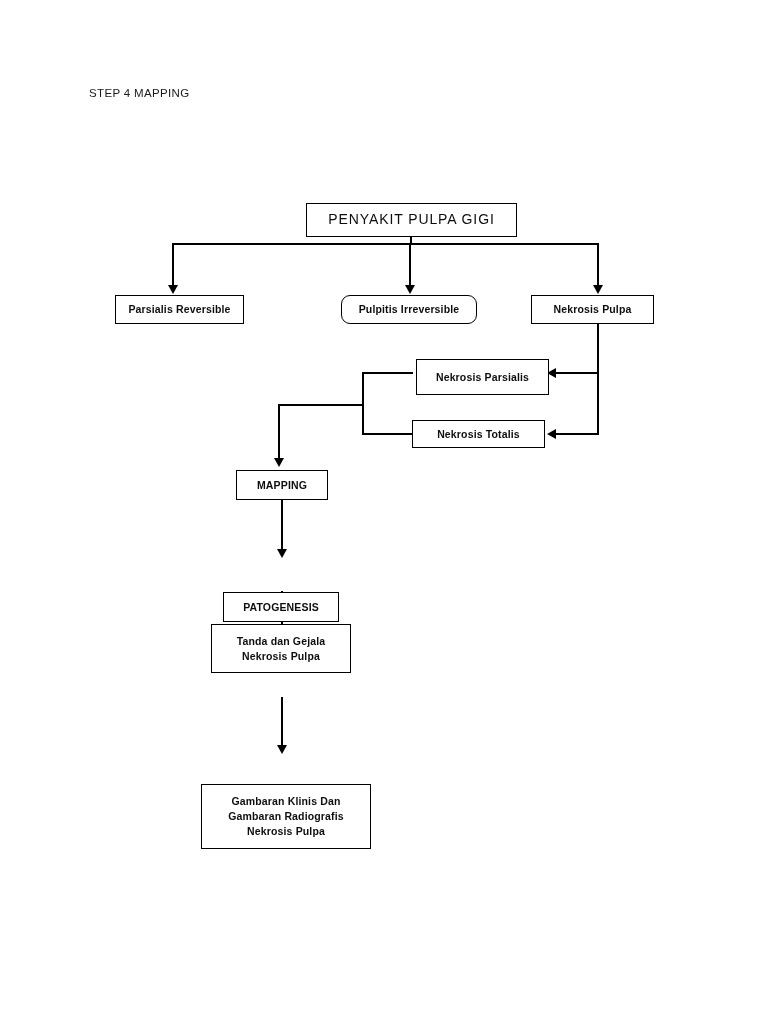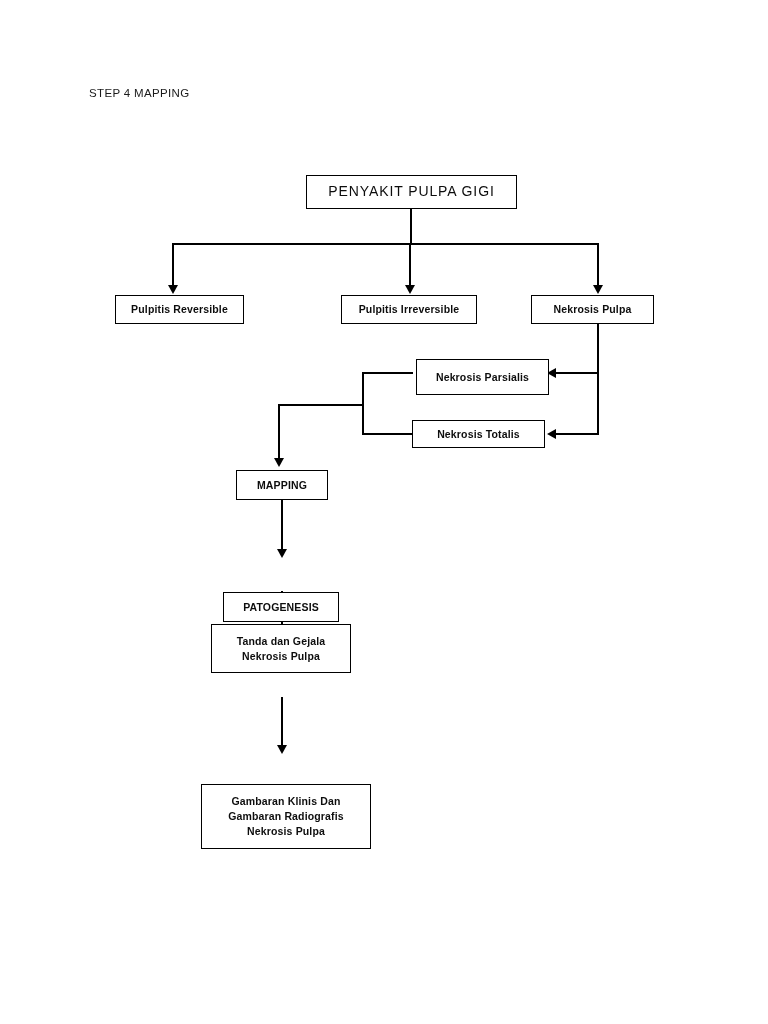--- a/index.html
+++ b/index.html
@@ -53,26 +53,27 @@
     z-index: 3;
   }
   .node .line { display: block; white-space: nowrap; }
 
   
   .node.root {
     font-size: 14px;
     font-weight: normal;
     letter-spacing: 0.9px;
     border-width: 1.4px;
+    margin-top: 28px;
   }
 
   
   .n-root        { left: 306px; top: 175px;  width: 211px; height: 34px; }
   .n-reversible  { left: 115px; top: 295px;  width: 129px; height: 29px; }
-  .n-irreversible{ left: 341px; top: 295px;  width: 136px; height: 29px; }
+  .n-irreversible{ left: 341px; top: 295px;  width: 136px; height: 29px; border-radius: 9px; }
   .n-nekrosis    { left: 531px; top: 295px;  width: 123px; height: 29px; }
   .n-parsialis   { left: 416px; top: 359px;  width: 133px; height: 36px; }
   .n-totalis     { left: 412px; top: 420px;  width: 133px; height: 28px; }
   .n-etiologi    { left: 236px; top: 470px;  width: 92px;  height: 30px; }
   .n-patogenesis { left: 223px; top: 592px;  width: 116px; height: 30px; }
   .n-tanda       { left: 211px; top: 624px;  width: 140px; height: 49px; }
   .n-gambaran    { left: 201px; top: 756px;  width: 170px; height: 65px; margin-top: 28px; }
 
   
   .edge {
@@ -119,21 +120,21 @@
   <div class="edge v" style="left:172px; top:243px; height:44px;"></div>
   <div class="arrow down" style="left:168px; top:285px;"></div>
 
   <div class="edge v" style="left:409px; top:243px; height:44px;"></div>
   <div class="arrow down" style="left:405px; top:285px;"></div>
 
   <div class="edge v" style="left:597px; top:243px; height:44px;"></div>
   <div class="arrow down" style="left:593px; top:285px;"></div>
 
   <div class="node n-reversible">
-    <span class="line">Pulpitis Reversible</span>
+    <span class="line">Parsialis Reversible</span>
   </div>
 
   <div class="node n-irreversible">
     <span class="line">Pulpitis Irreversible</span>
   </div>
 
   <div class="node n-nekrosis">
     <span class="line">Nekrosis Pulpa</span>
   </div>
 

